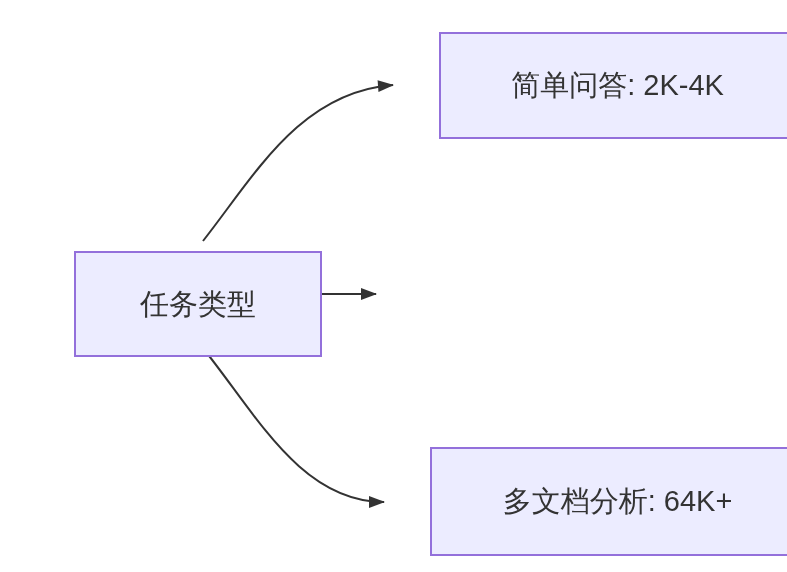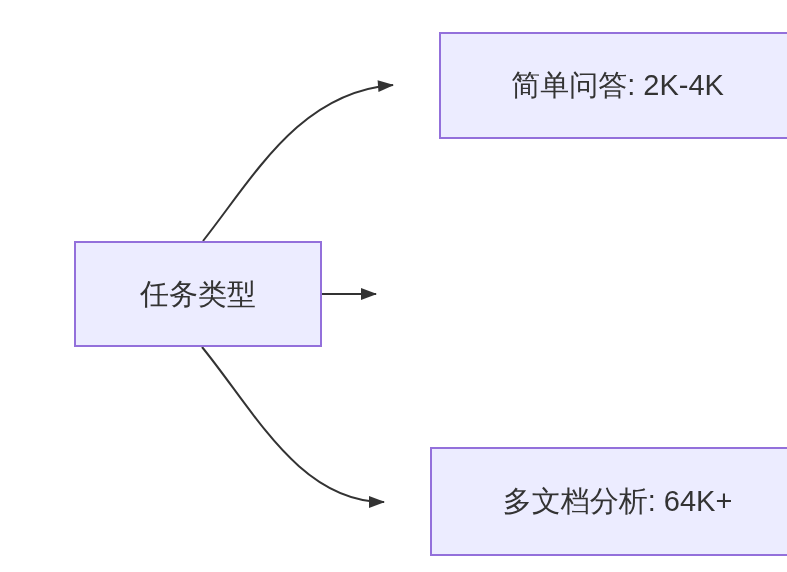--- a/index.html
+++ b/index.html
@@ -39,21 +39,21 @@
     color: var(--text-color, #333333);
     font-size: 29px;
     line-height: 1.2;
     display: flex;
     align-items: center;
     justify-content: center;
     text-align: center;
     white-space: nowrap;
     margin-left: 42px;
   }
-  .node-task-type  { left: 32px;  top: 241px; width: 248px; height: 106px; }
+  .node-task-type  { left: 32px;  top: 251px; width: 248px; height: 106px; }
   .node-simple-qa  { left: 397px; top: 32px;  width: 357px; height: 107px; }
   .node-doc-summary{ left: 380px; top: 241px; width: 390px; height: 106px; }
   .node-multi-doc  { left: 388px; top: 447px; width: 375px; height: 109px; text-align: center; }
 </style>
 </head>
 <body>
 
 <div class="canvas">
 
   <svg class="edges-svg" width="787" height="572" viewBox="0 0 787 572">

